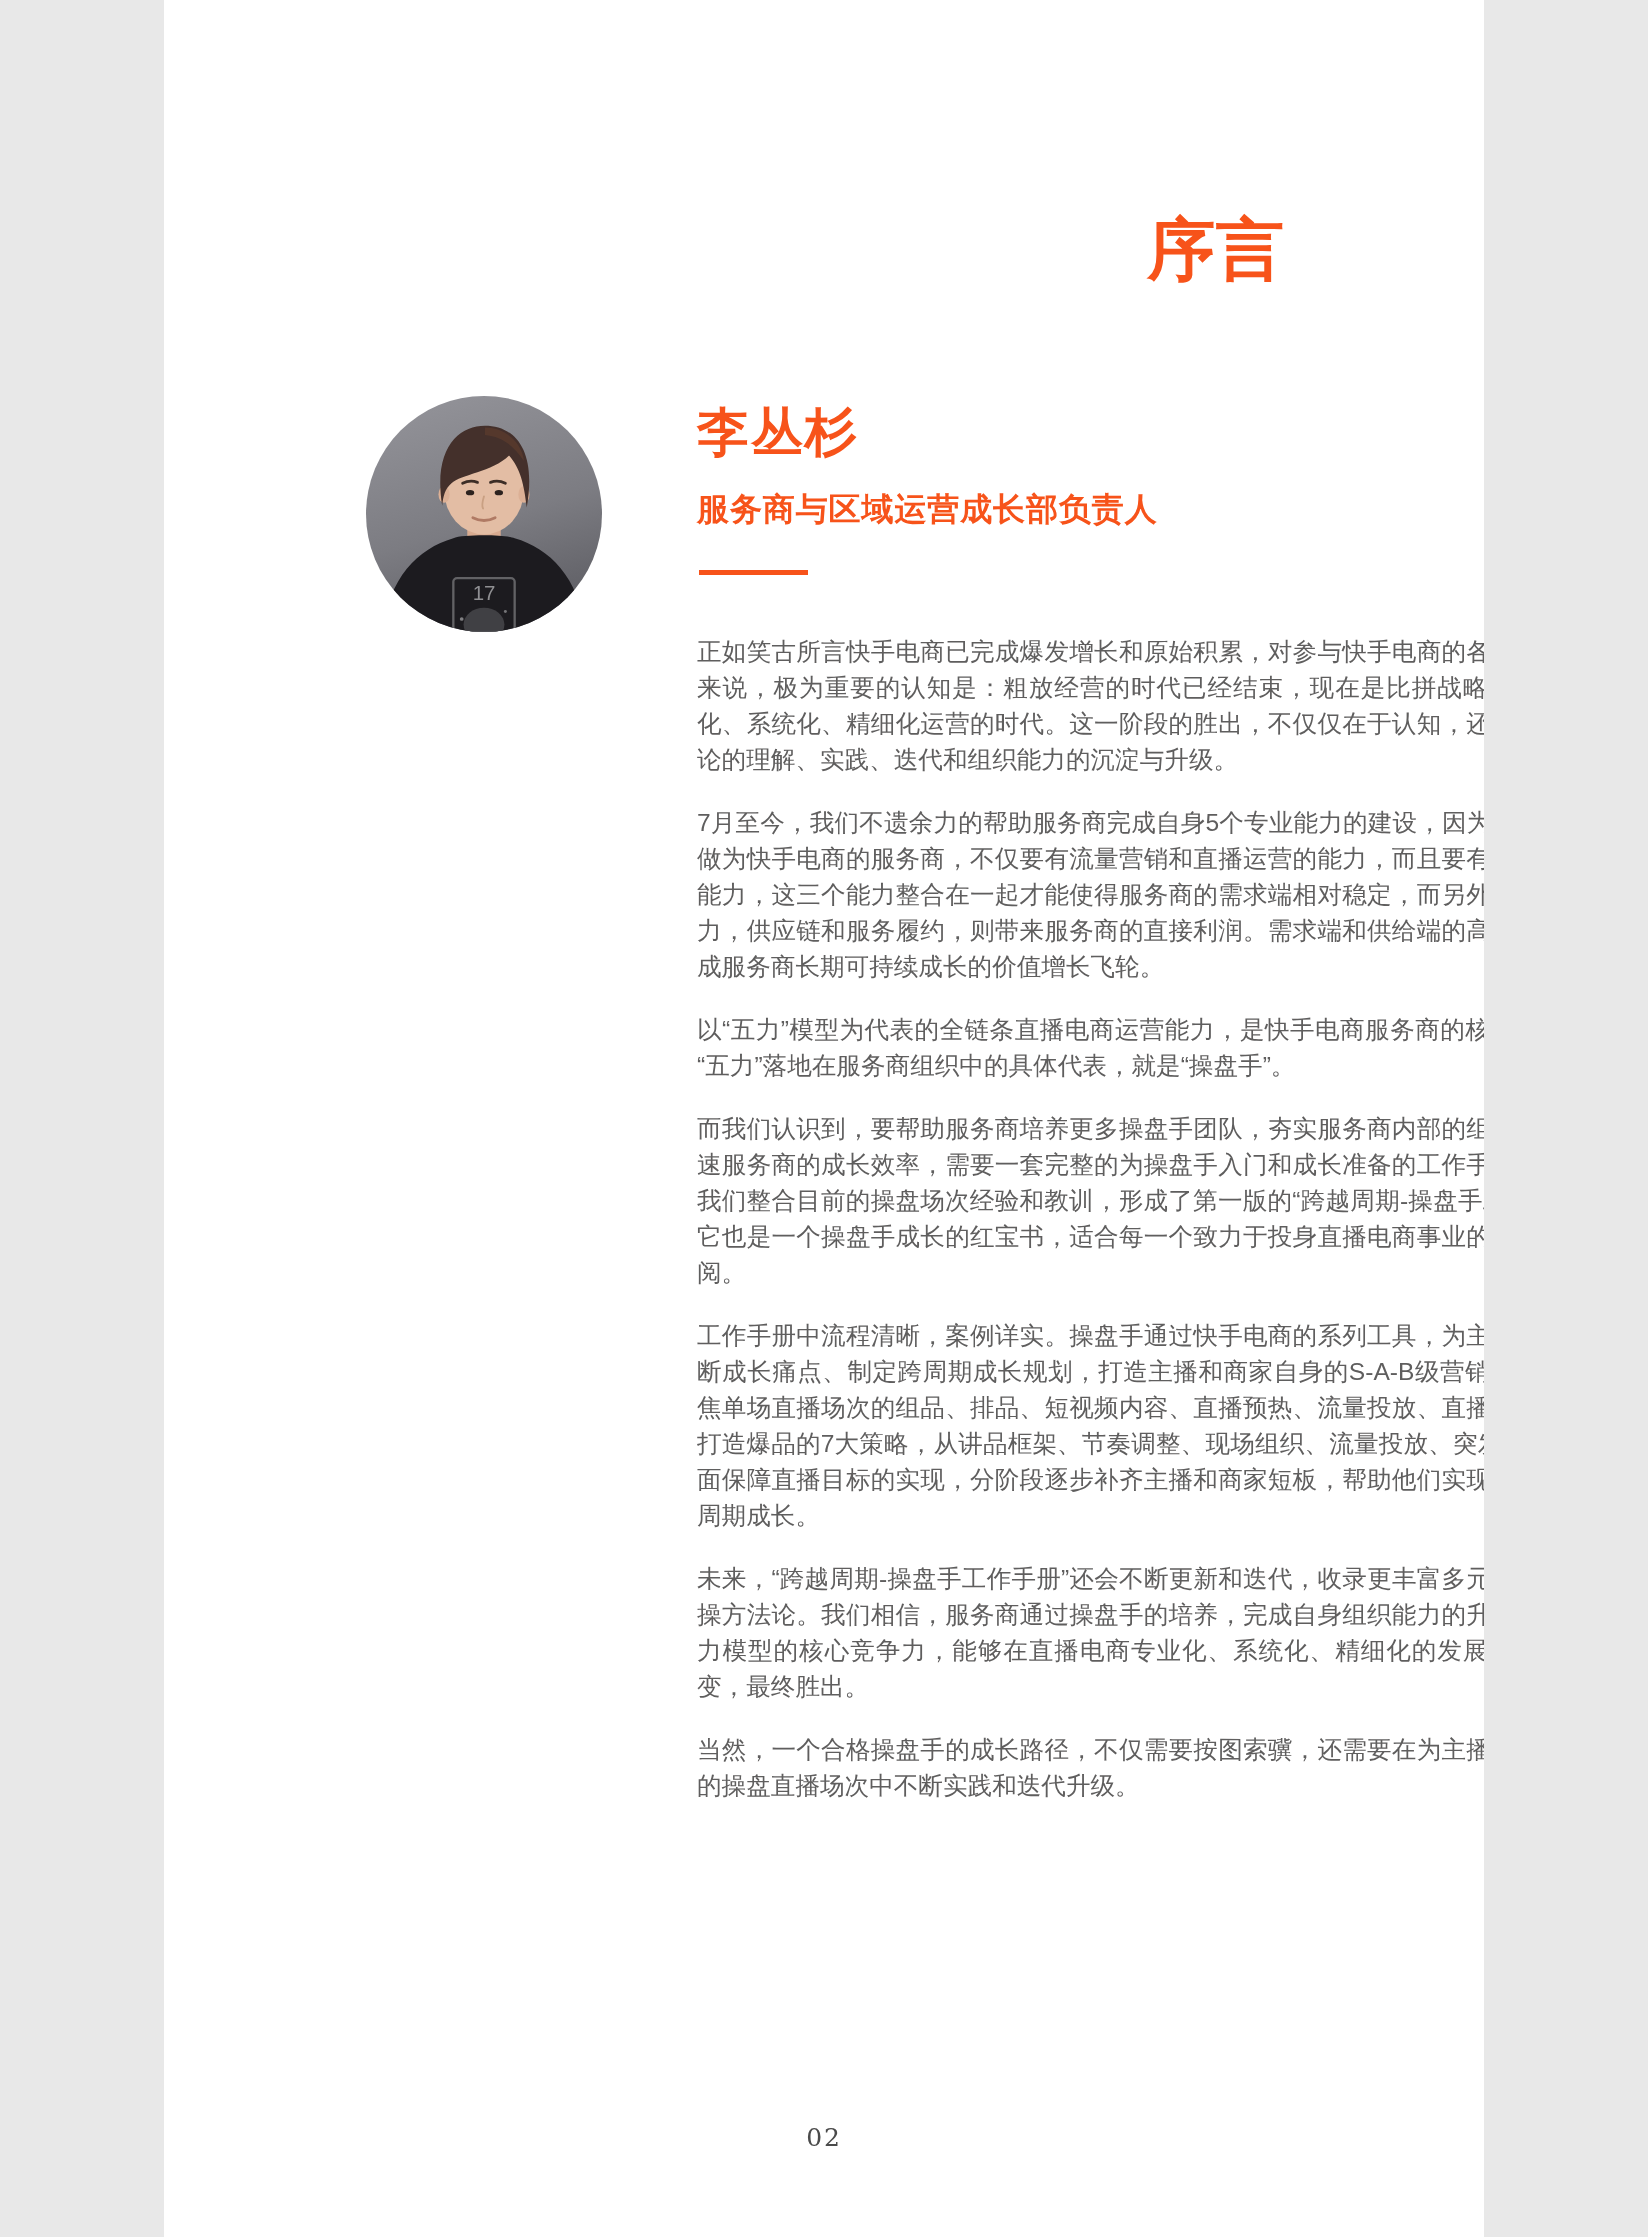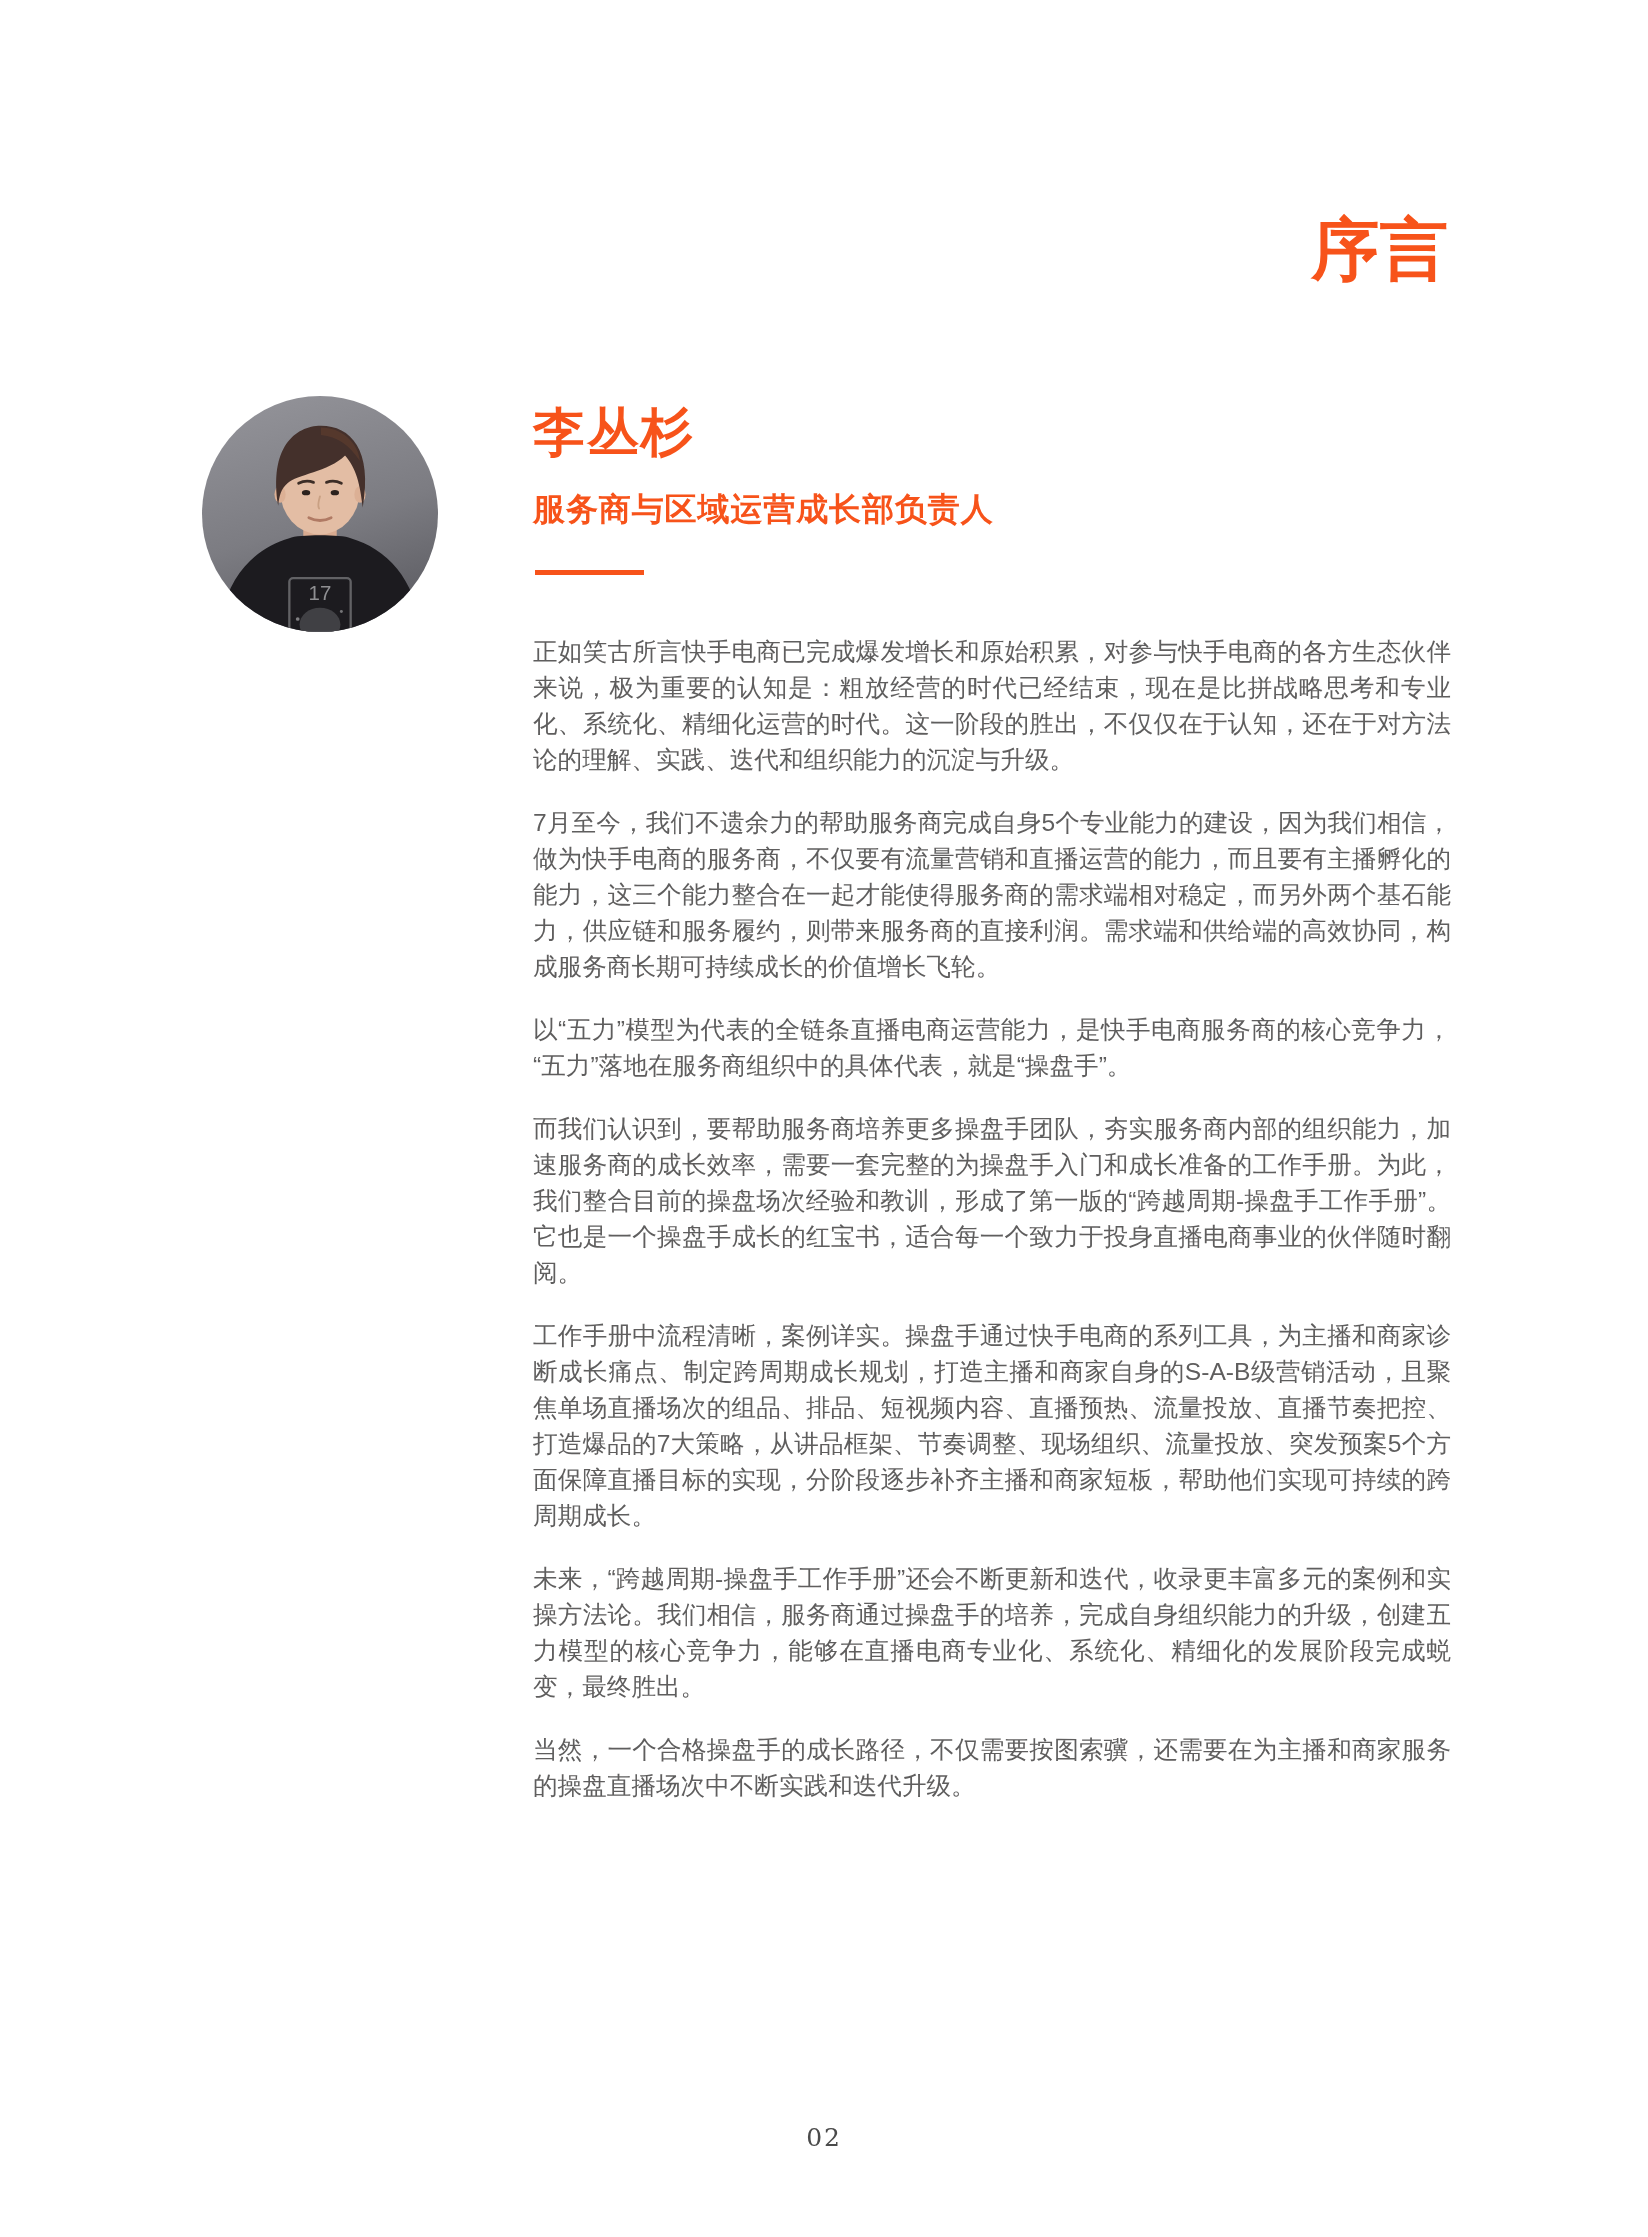--- a/index.html
+++ b/index.html
@@ -3,21 +3,21 @@
 <meta charset="utf-8">
 <style>
   html, body {
     margin: 0;
     padding: 0;
     background: #e8e8e8;
     font-family: "Liberation Sans", sans-serif;
   }
   .page {
     position: relative;
-    width: 1648px;
+    width: 1320px;
     height: 2237px;
     margin: 0 auto;
     background: #ffffff;
     overflow: hidden;
     --accent: #F7531A;
     --body-text: #5F5E5E;
   }
   .section-title {
     position: absolute;
     top: 215px;

